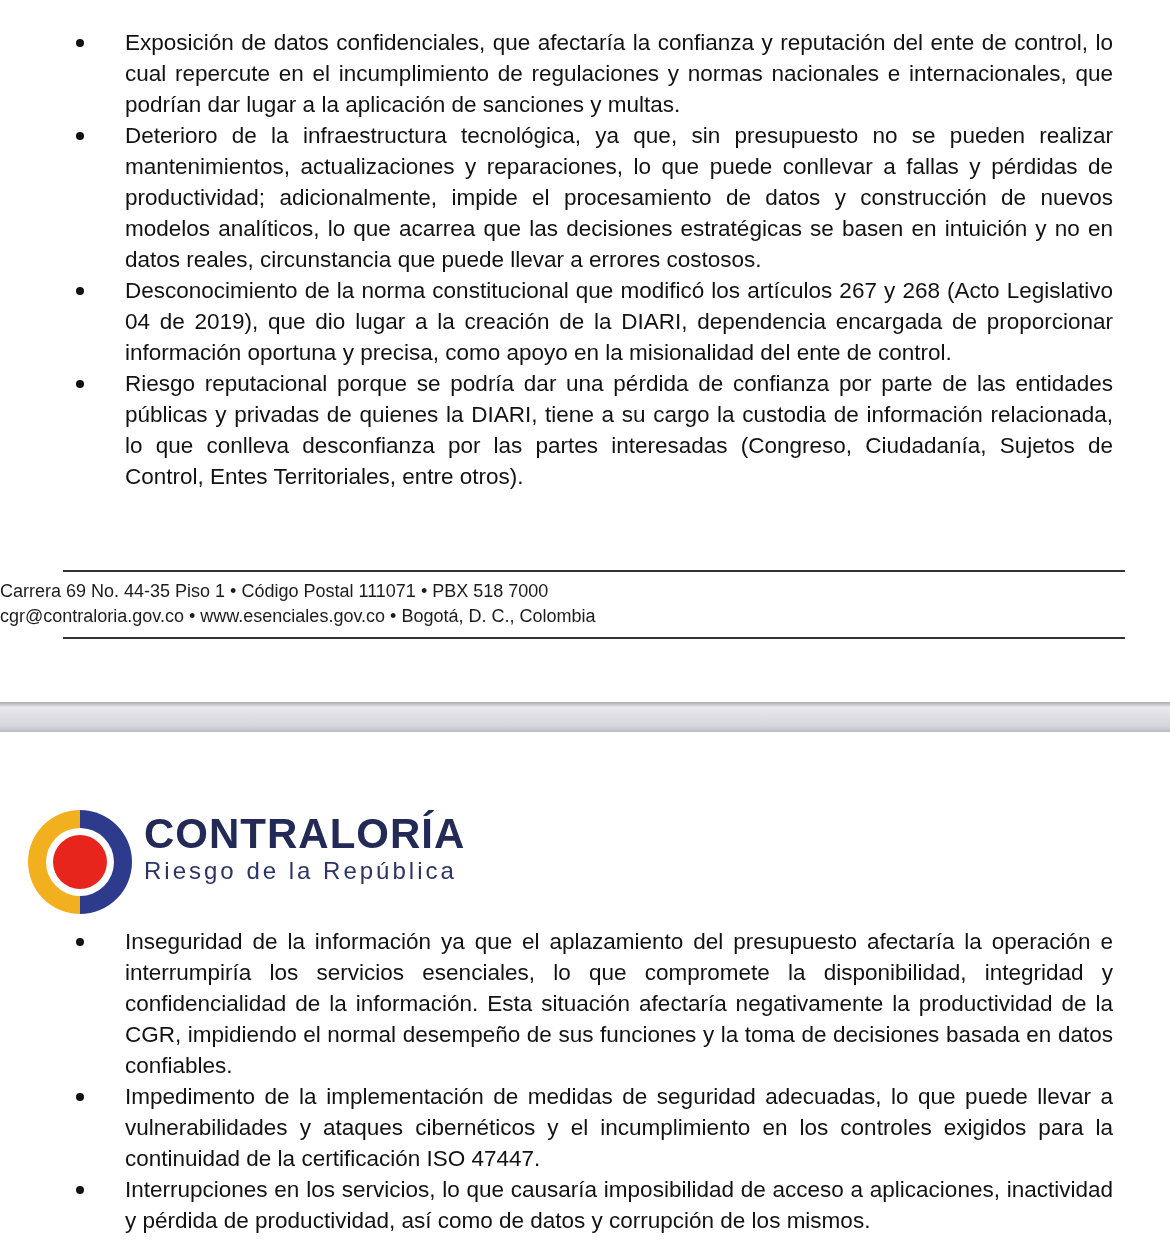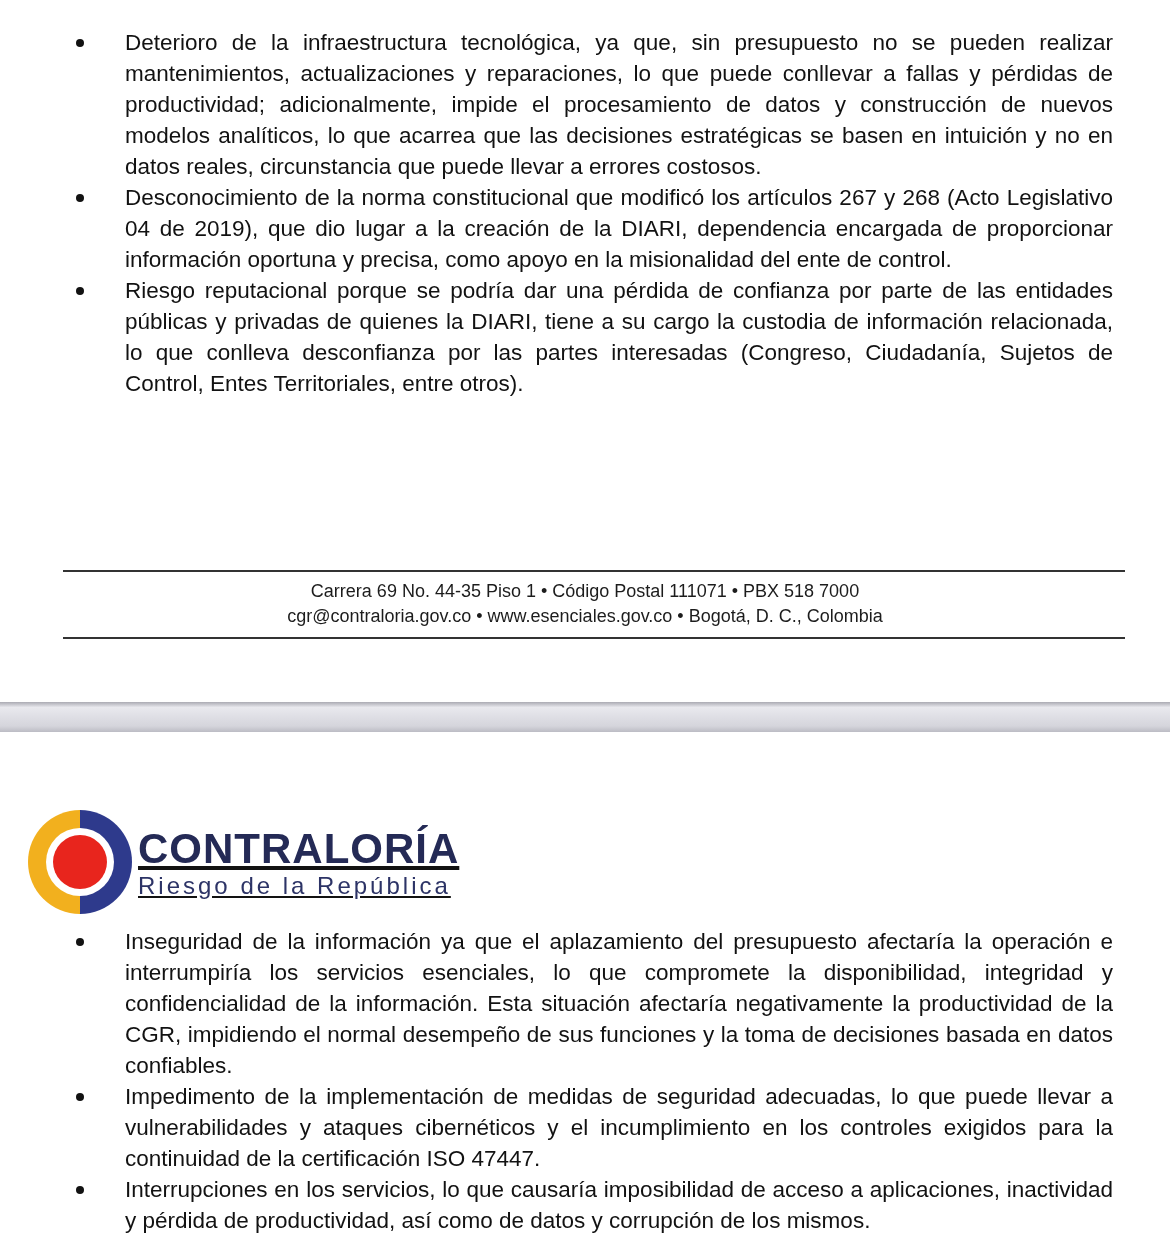--- a/index.html
+++ b/index.html
@@ -57,21 +57,21 @@
     right: 0;
     top: 570px;
   }
   .footer-rule {
     height: 2px;
     background: #333333;
     margin-left: 63px;
     margin-right: 45px;
   }
   .footer-text {
-    text-align: center;
+    text-align: left;
     padding: 7px 0 8px 0;
   }
   .footer-text div {
     font-size: 18px;
     line-height: 25px;
     color: #1c1c1c;
   }
 
   
   .page-separator {
@@ -80,24 +80,22 @@
       #ababb3 0%,
       #e9e9ee 18%,
       #e0e0e6 45%,
       #d5d5dc 80%,
       #bcbcc4 100%);
   }
 
   
   .logo {
     display: flex;
-    align-items: center;
     margin: 78px 0 0 28px;
-    gap: 6px;
-    text-decoration: underline;
+    gap: 12px;
   }
   .logo-mark {
     width: 104px;
     height: 104px;
     border-radius: 50%;
     background: linear-gradient(90deg,
       var(--logo-yellow, #F2B01E) 0%,
       var(--logo-yellow, #F2B01E) 50%,
       var(--logo-blue, #2E3A8C) 50%,
       var(--logo-blue, #2E3A8C) 100%);
@@ -135,20 +133,21 @@
     color: var(--logo-subtitle-navy, #2C3366);
     line-height: 28px;
     margin-top: 1px;
   }
 </style>
 </head>
 <body>
 
 <div class="page page-1">
   <ul class="bullets">
+    <li>Exposición de datos confidenciales, que afectaría la confianza y reputación del ente de control, lo cual repercute en el incumplimiento de regulaciones y normas nacionales e internacionales, que podrían dar lugar a la aplicación de sanciones y multas.</li>
     <li>Deterioro de la infraestructura tecnológica, ya que, sin presupuesto no se pueden realizar mantenimientos, actualizaciones y reparaciones, lo que puede conllevar a fallas y pérdidas de productividad; adicionalmente, impide el procesamiento de datos y construcción de nuevos modelos analíticos, lo que acarrea que las decisiones estratégicas se basen en intuición y no en datos reales, circunstancia que puede llevar a errores costosos.</li>
     <li>Desconocimiento de la norma constitucional que modificó los artículos 267 y 268 (Acto Legislativo 04 de 2019), que dio lugar a la creación de la DIARI, dependencia encargada de proporcionar información oportuna y precisa, como apoyo en la misionalidad del ente de control.</li>
     <li>Riesgo reputacional porque se podría dar una pérdida de confianza por parte de las entidades públicas y privadas de quienes la DIARI, tiene a su cargo la custodia de información relacionada, lo que conlleva desconfianza por las partes interesadas (Congreso, Ciudadanía, Sujetos de Control, Entes Territoriales, entre otros).</li>
   </ul>
 
   <div class="footer">
     <div class="footer-rule"></div>
     <div class="footer-text">
       <div>Carrera 69 No. 44-35 Piso 1 • Código Postal 111071 • PBX 518 7000</div>
       <div>cgr@contraloria.gov.co • www.esenciales.gov.co •  Bogotá, D. C., Colombia</div>

